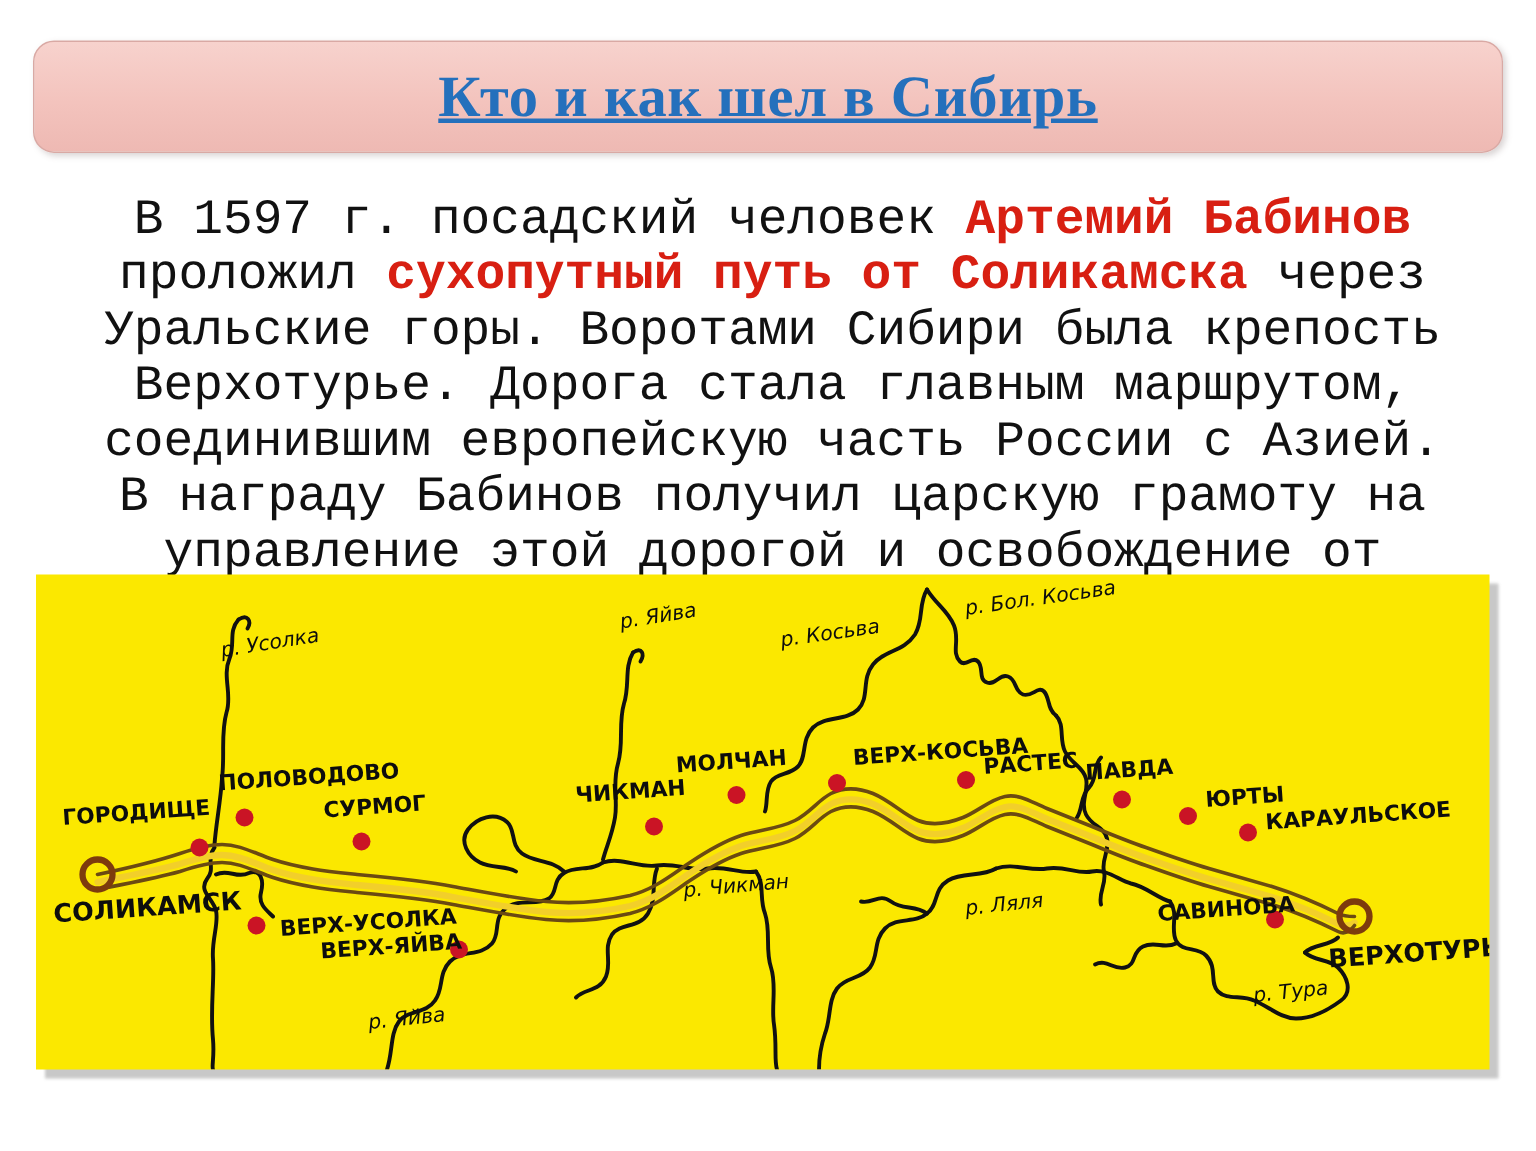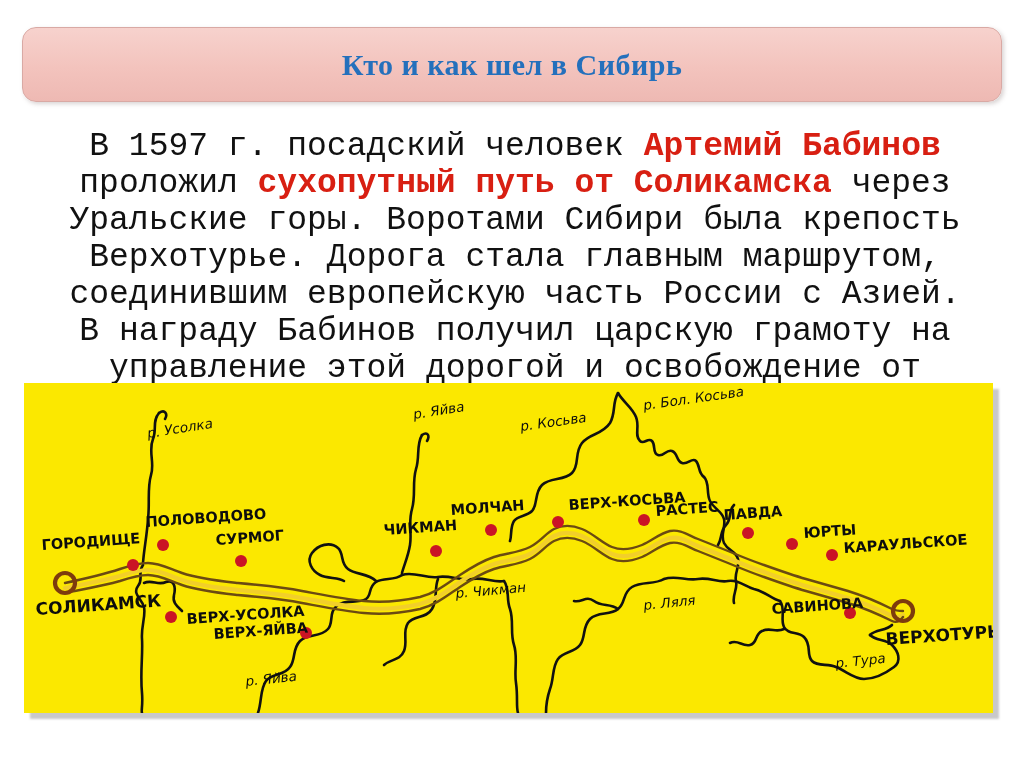--- a/index.html
+++ b/index.html
@@ -28,25 +28,26 @@
     border: 1px solid #d9a9a4;
     border-radius: 14px;
     box-shadow: 2px 2px 4px rgba(120,100,100,0.28);
     display: flex;
     align-items: center;
     justify-content: center;
   }
   #title-text {
     font-family: "Liberation Serif", "DejaVu Serif", serif;
     font-weight: bold;
-    font-size: 30px;
+    font-size: 39px;
     color: #2470bc;
     letter-spacing: 0.5px;
     white-space: nowrap;
     line-height: 1;
+    text-decoration: underline;
   }
 
   
   #body-text {
     position: absolute;
     left: 60px;
     top: 128px;
     width: 910px;
     text-align: center;
     font-family: Liberation Mono, monospace;

